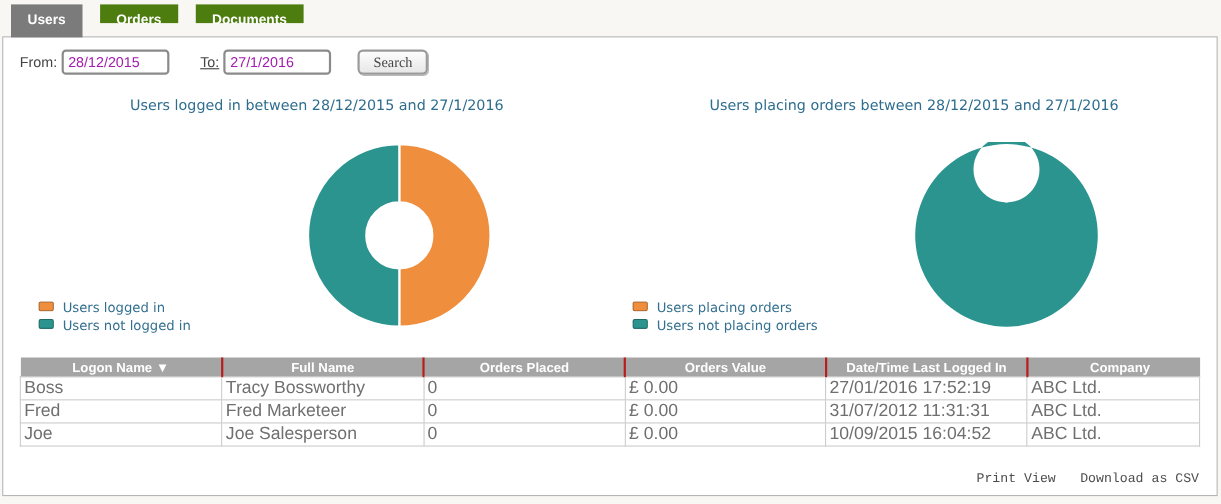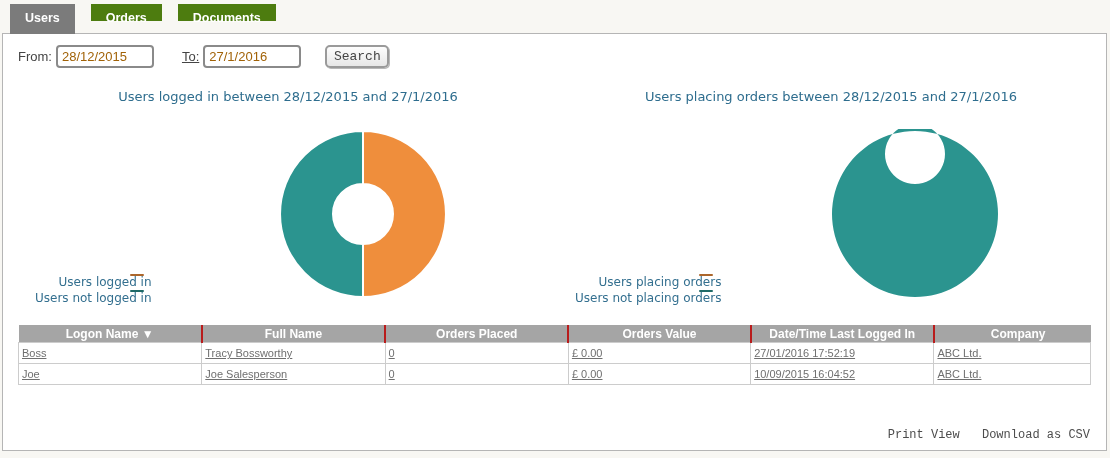--- a/index.html
+++ b/index.html
@@ -19,63 +19,63 @@
   
   .content{
     position:absolute;top:33px;left:2px;right:3px;bottom:7px;
     background:#fff;border:1px solid #b5b5b5;
   }
   
   .filter-row{position:absolute;top:11px;left:15px;display:flex;align-items:center;font-size:13px;color:#444;}
   .filter-row label{margin-right:4px;}
   .date-input{
     width:86px;height:17px;border:2px solid #8a8a8a;border-radius:4px;
-    font-family:"Liberation Sans",sans-serif;font-size:13px;color:#a16207;padding:1px 4px;outline:none;
+    font-family:"Liberation Sans",sans-serif;font-size:13px;color:#a21caf;padding:1px 4px;outline:none;
   }
   .to-label{margin-left:28px;text-decoration:underline;}
   .search-btn{
     margin-left:24px;width:64px;height:23px;
     border:2px solid #9a9a9a;border-radius:5px;
     background:linear-gradient(#fdfdfd,#e7e7e7);
-    font-family:Liberation Mono, monospace;font-size:13px;color:#444;
+    font-family:Liberation Serif, serif;font-size:13px;color:#444;
     box-shadow:1px 1px 0 #b8b8b8;cursor:pointer;
   }
   
   .chart-title{
     position:absolute;top:55px;width:536px;text-align:center;
     font-family:"DejaVu Sans",sans-serif;font-size:13px;color:#2e6d8e;
   }
   .chart-title.c0{left:17px;}
   .chart-title.c1{left:560px;}
   .donut{position:absolute;top:95px;width:170px;height:170px;}
   .donut.c0{left:275px;}
   .donut.c1{left:827px;}
   .legend{position:absolute;top:240px;display:flex;flex-direction:column;gap:3px;}
   .legend.c0{left:32px;}
   .legend.c1{left:572px;}
-  .legend-row{display:flex;align-items:flex-end;height:13px;flex-direction:column;}
+  .legend-row{display:flex;align-items:flex-start;height:13px;}
   .legend-swatch{
     width:14px;height:9px;border-radius:2px;margin-right:8px;
     border:1px solid rgba(0,0,0,0.28);box-sizing:border-box;
   }
   .legend-label{font-size:12px;color:#336f8f;font-family:"DejaVu Sans",sans-serif;line-height:13px;}
   
   .user-table{
     position:absolute;top:291px;left:15px;right:15px;
     border-collapse:collapse;table-layout:fixed;width:calc(100% - 30px);
   }
   .user-table th{
     background:#a5a5a5;color:#fff;font-size:12px;font-weight:bold;
     height:17px;padding:0;text-align:center;border-right:2px solid #b91c1c;
     cursor:pointer;
   }
   .user-table th:last-child{border-right:none;padding-left:11px;}
   .user-table td{
-    border:1px solid #ccc;height:20px;font-size:11px;color:#6f6f6f;
-    padding:0 0 0 3px;background:#fff;white-space:nowrap;overflow:hidden;text-decoration:underline;
+    border:1px solid #ccc;height:20px;font-size:16px;color:#6f6f6f;
+    padding:0 0 0 3px;background:#fff;white-space:nowrap;overflow:hidden;
   }
   
   .footer-links{position:absolute;top:394px;right:16px;font-size:12px;color:#4c4c4c;font-family:Liberation Mono, monospace;}
   .footer-links span{margin-left:15px;cursor:pointer;}
 </style>
 </head>
 <body>
 
 <div class="tabbar">
     <div class="tab active">Users</div>
@@ -148,20 +148,28 @@
     <tbody>
         <tr>
           <td>Boss</td>
           <td>Tracy Bossworthy</td>
           <td>0</td>
           <td>£ 0.00</td>
           <td>27/01/2016 17:52:19</td>
           <td>ABC Ltd.</td>
         </tr>
         <tr>
+          <td>Fred</td>
+          <td>Fred Marketeer</td>
+          <td>0</td>
+          <td>£ 0.00</td>
+          <td>31/07/2012 11:31:31</td>
+          <td>ABC Ltd.</td>
+        </tr>
+        <tr>
           <td>Joe</td>
           <td>Joe Salesperson</td>
           <td>0</td>
           <td>£ 0.00</td>
           <td>10/09/2015 16:04:52</td>
           <td>ABC Ltd.</td>
         </tr>
       </tbody>
   </table>
 

